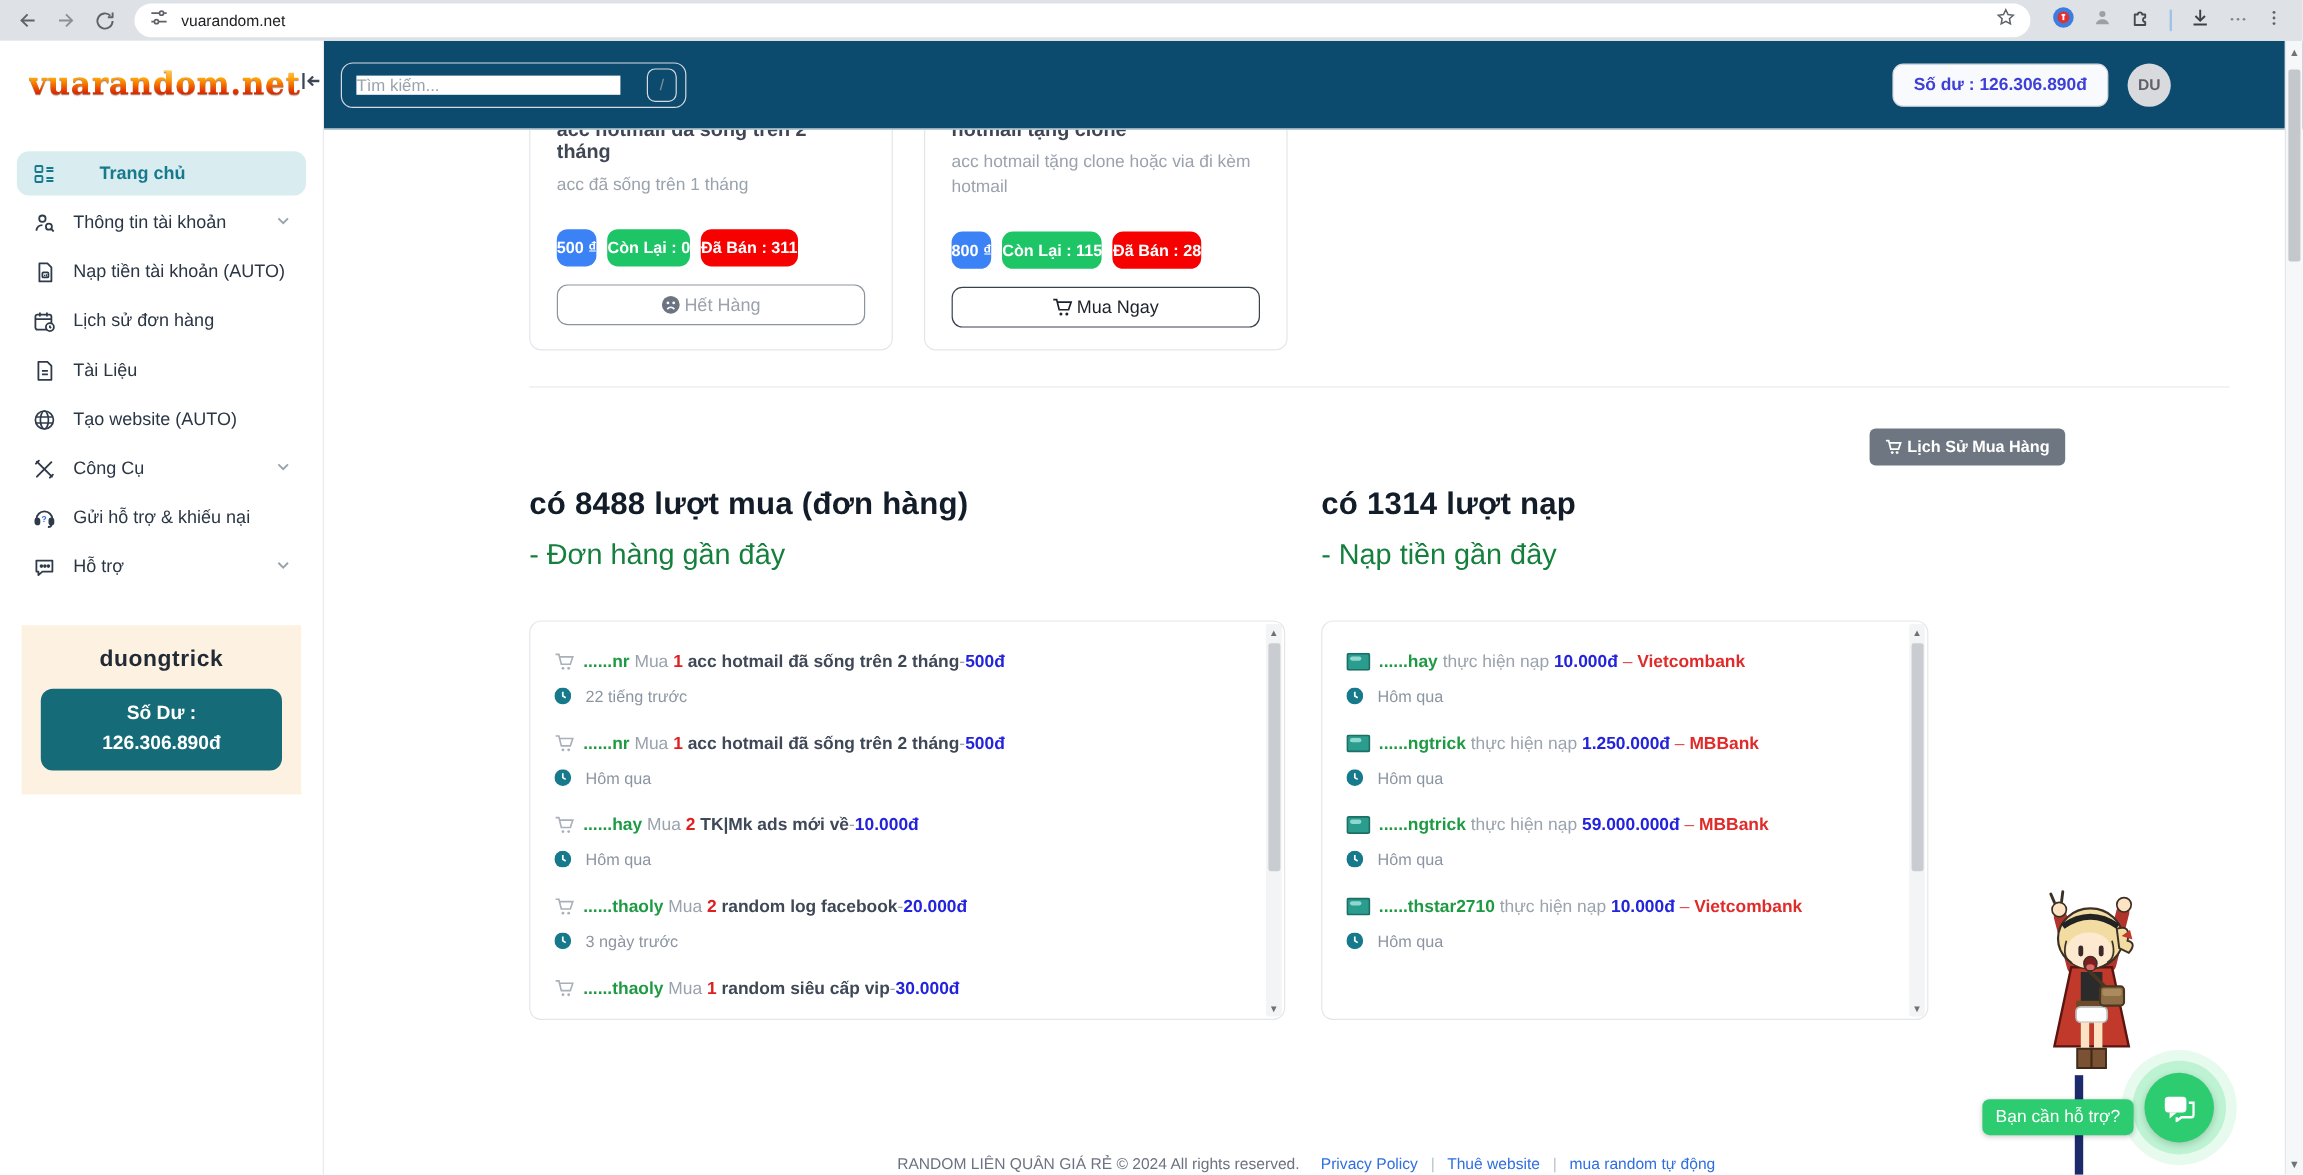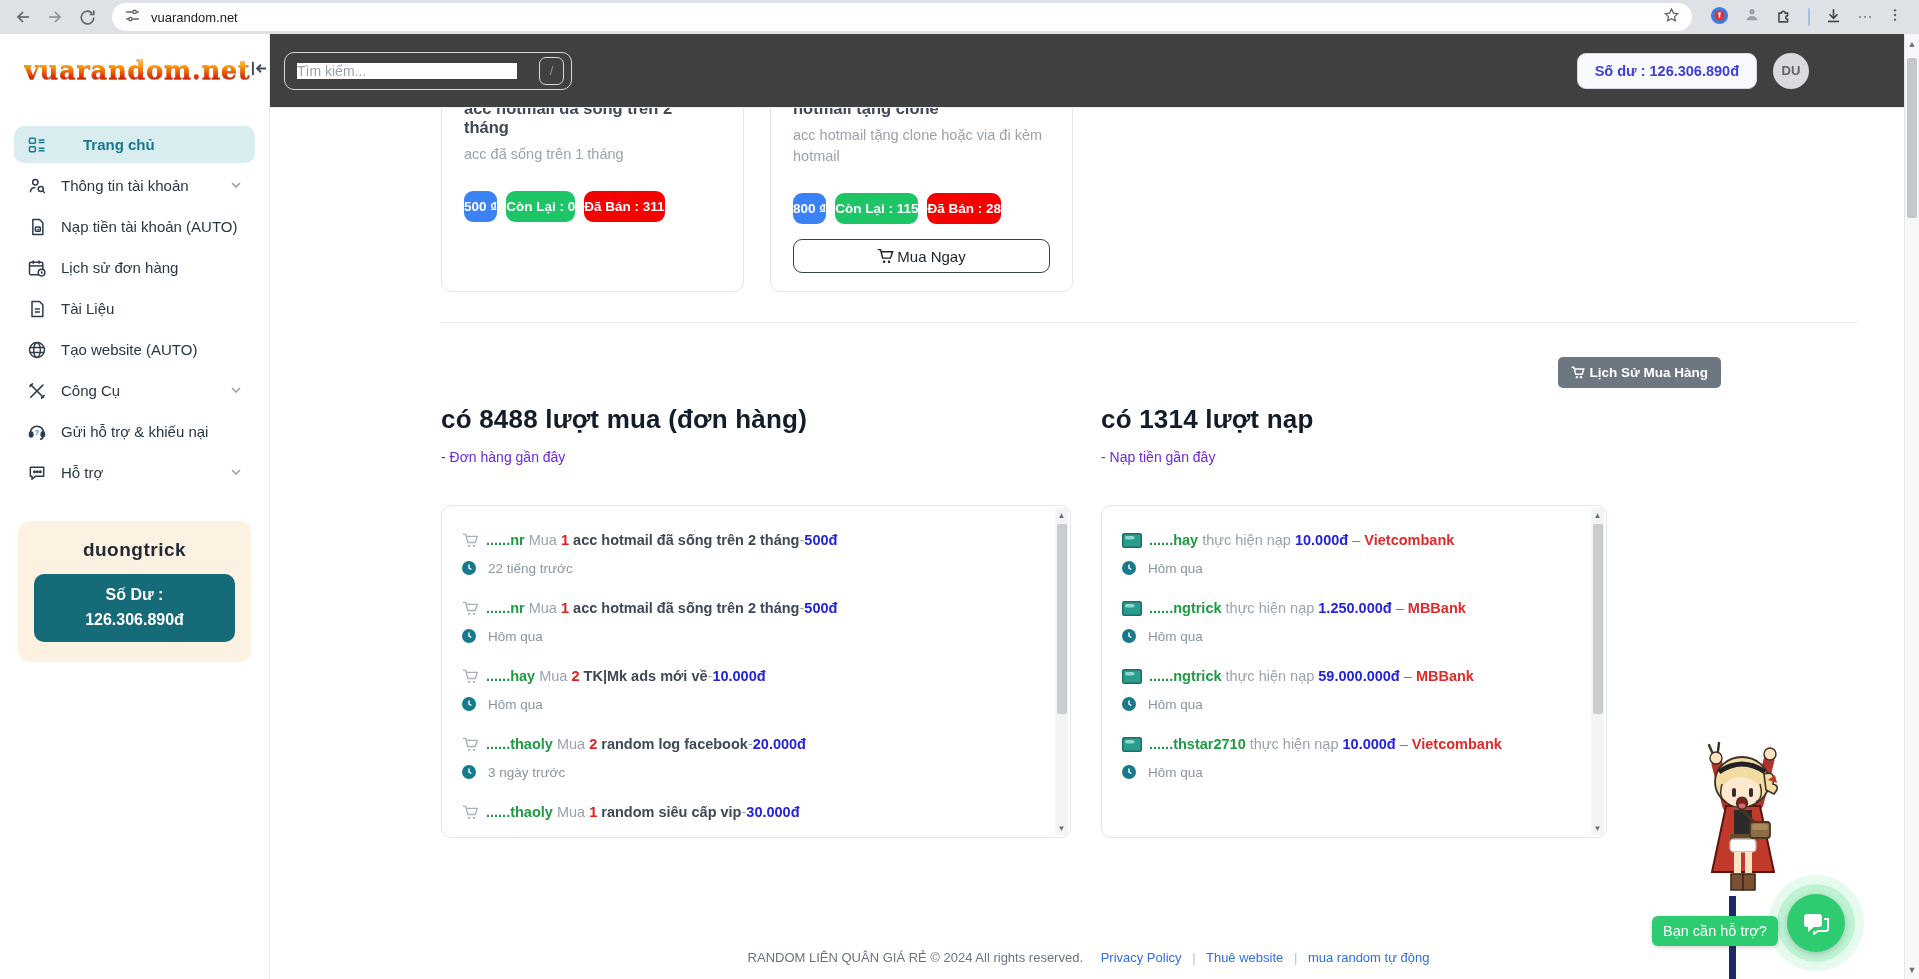--- a/index.html
+++ b/index.html
@@ -22,27 +22,27 @@
   .logo-row { height:72px; display:flex; align-items:center; justify-content:space-between; padding:0 22px 0 24px; }
   .logo { font-family:"DejaVu Serif",serif; font-weight:700; font-size:26px; letter-spacing:.5px;
           background:linear-gradient(180deg,#ffe08a 0%,#ff9b00 38%,#e33500 70%,#8a1600 100%);
           -webkit-background-clip:text; background-clip:text; color:transparent;
           filter:drop-shadow(0 1px 0 rgba(110,25,0,.55)); }
   .menu { padding:20px 14px 0; display:flex; flex-direction:column; gap:4px; }
   .mitem { height:37px; border-radius:10px; display:flex; align-items:center; gap:14px; padding:0 13px; color:#2b3645; font-size:15px; cursor:pointer; }
   .mitem svg { flex:0 0 auto; }
   .mitem.active { background:#d9edf0; color:#177a8c; font-weight:bold;gap:36px; }
   .chev { margin-left:auto; }
-  .user-card { margin:30px 18px 0; background:#fdf1e2; border-radius:12px; padding:18px 16px 20px; text-align:center; }
+  .user-card { margin:30px 18px 0; background:#fdf1e2; border-radius:0; padding:18px 16px 20px; text-align:center; }
   .uname { font-size:19px; font-weight:bold; color:#222a35; letter-spacing:.5px; }
   .balance-btn { margin-top:13px; background:#156b77; color:#fff; border-radius:10px; padding:9px 10px; font-size:16px; font-weight:bold; line-height:1.55; cursor:pointer; }
 
   
   .main { flex:1; display:flex; flex-direction:column; overflow:hidden; position:relative; }
-  .topbar { height:74px; border-bottom:1px solid #eceef1; display:flex; align-items:center; padding:0 110px 0 14px; gap:16px; background:#404040; position:relative; z-index:3; }
+  .topbar { height:74px; border-bottom:1px solid #eceef1; display:flex; align-items:center; padding:0 110px 0 14px; gap:16px; background:#0c4a6e; position:relative; z-index:3; }
   .search { width:288px; height:38px; border:1px solid #d6dae0; border-radius:10px; display:flex; align-items:center; padding:0 7px 0 12px; justify-content:space-between; }
   .search input { border:none; outline:none; font-size:14px; color:#333; width:220px; font-family:inherit; }
   .search input::placeholder { color:#9aa3ad; }
   .slash { width:25px; height:28px; border:1px solid #d6dae0; border-radius:7px; color:#8a93a0; display:grid; place-items:center; font-size:13px; }
   .tb-spacer { flex:1; }
   .bal-pill { border:1px solid #d6dae0; background:#f8fafd; border-radius:9px; padding:9px 17px; color:#3d3fd6; font-weight:bold; font-size:14.5px; cursor:pointer; }
   .avatar { width:36px; height:36px; border-radius:50%; background:#d8dadd; color:#5f6368; font-weight:bold; font-size:13px; display:grid; place-items:center; cursor:pointer; }
 
   .scrollwrap { flex:1; overflow:hidden; }
   .container { width:1295px; margin-left:171px; position:relative; }
@@ -61,21 +61,21 @@
 
   .divider { height:1px; background:#e8eaee; margin-top:30px; width:1417px; }
 
   .histrow { display:flex; justify-content:flex-end; padding-right:15px; margin-top:34px; }
   .histbtn { background:#6e7781; color:#fff; border-radius:5px; padding:8px 13px; font-size:13.5px; font-weight:bold; display:flex; gap:4px; align-items:center; cursor:pointer; border:none; }
 
   
   .cols { display:flex; margin-top:16px; }
   .col-l { width:630px; } .col-r { width:506px; margin-left:30px; }
   .h2 { font-size:26px; color:#131d29; font-weight:600; letter-spacing:.2px; }
-  .sub { font-size:14px; color:#6d28d9; margin-top:14px; font-weight:500; }
+  .sub { font-size:24px; color:#15803d; margin-top:14px; font-weight:500; }
   .panel { margin-top:40px; height:333px; border:1px solid #e3e6ea; border-radius:10px; position:relative; overflow:hidden; padding:24px 46px 0 20px; background:#fff; }
   .litem { margin-bottom:21px; }
   .li-line { font-size:14.5px; color:#9aa2ad; line-height:20px; white-space:nowrap; }
   .li-line .ic { vertical-align:-3px; margin-right:7px; }
   .u { color:#1f9a44; font-weight:bold; }
   .qty { color:#e02020; font-weight:bold; }
   .prod { color:#3f4856; font-weight:bold; }
   .dash { color:#9aa2ad; }
   .price { color:#2323dd; font-weight:bold; }
   .amount { color:#2323dd; font-weight:bold; }
@@ -315,20 +315,29 @@
 
         <div class="cards-row">
           <div class="pcard">
             <div class="ptitle">acc hotmail đã sống trên 2 tháng</div>
             <div class="pdesc">acc đã sống trên 1 tháng</div>
             <div class="badges">
               <span class="badge b-blue">500 ₫</span>
               <span class="badge b-green">Còn Lại : 0</span>
               <span class="badge b-red">Đã Bán : 311</span>
             </div>
+            <div class="buybtn soldout">
+              <svg class="ic" width="16" height="16" viewBox="0 0 16 16">
+                  <circle cx="8" cy="8" r="7.4" fill="#6b7480"></circle>
+                  <circle cx="5.6" cy="6.4" r="1.15" fill="#fff"></circle>
+                  <circle cx="10.4" cy="6.4" r="1.15" fill="#fff"></circle>
+                  <path d="M5 11.6c1.8-2 4.2-2 6 0" stroke="#fff" stroke-width="1.3" fill="none"></path>
+                </svg>
+              <span>Hết Hàng</span>
+            </div>
           </div>
           <div class="pcard">
             <div class="ptitle">hotmail tặng clone</div>
             <div class="pdesc">acc hotmail tặng clone hoặc via đi kèm hotmail</div>
             <div class="badges">
               <span class="badge b-blue">800 ₫</span>
               <span class="badge b-green">Còn Lại : 115</span>
               <span class="badge b-red">Đã Bán : 28</span>
             </div>
             <div class="buybtn buy">

